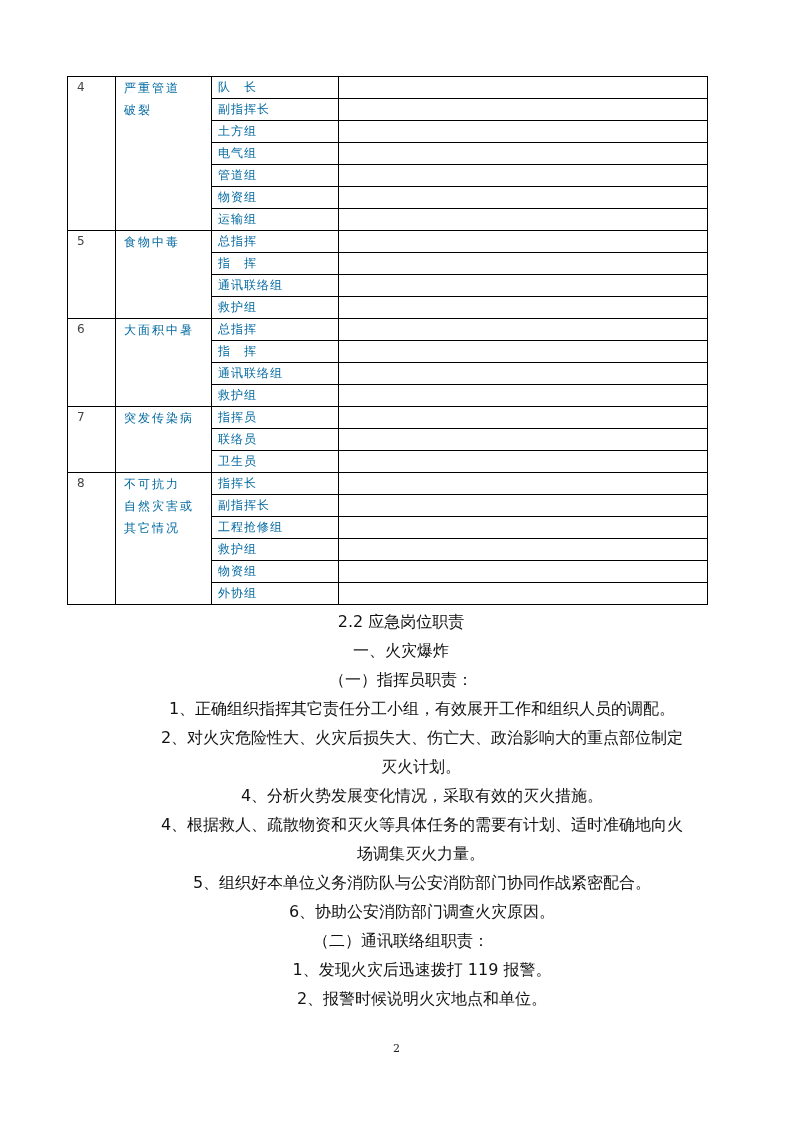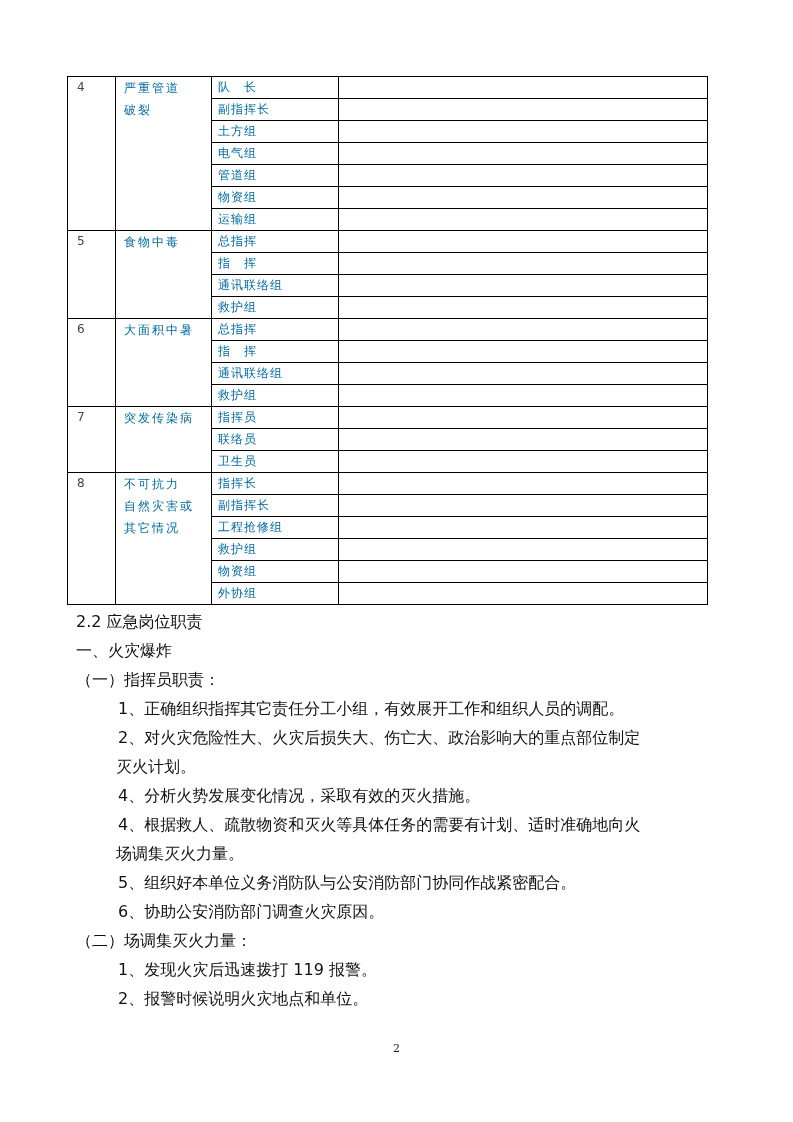--- a/index.html
+++ b/index.html
@@ -66,20 +66,21 @@
       left: 76px;
       top: 607px;
       width: 650px;
       font-size: 16px;
       line-height: 29px;
       color: #111;
     }
     .body-text p {
       margin: 0;
       white-space: pre-wrap;
+      text-align: center;
     }
     .h-section { padding-left: 0; }
     .h-sub { padding-left: 0; }
     .h-group { padding-left: 0; }
     .item { padding-left: 42px; }
     .item-cont { padding-left: 40px; }
     .page-num {
       position: absolute;
       left: 0;
       width: 793px;
@@ -224,19 +225,19 @@
     <p class="h-group">（一）指挥员职责：</p>
     <p class="item">1、正确组织指挥其它责任分工小组，有效展开工作和组织人员的调配。</p>
     <p class="item">2、对火灾危险性大、火灾后损失大、伤亡大、政治影响大的重点部位制定</p>
     <p class="item-cont">灭火计划。</p>
     <p class="item">4、分析火势发展变化情况，采取有效的灭火措施。</p>
     <p class="item">4、根据救人、疏散物资和灭火等具体任务的需要有计划、适时准确地向火</p>
     <p class="item-cont">场调集灭火力量。</p>
     <p class="item">5、组织好本单位义务消防队与公安消防部门协同作战紧密配合。</p>
     <p class="item">6、协助公安消防部门调查火灾原因。</p>
 
-    <p class="h-group">（二）场调集灭火力量：</p>
+    <p class="h-group">（二）通讯联络组职责：</p>
     <p class="item">1、发现火灾后迅速拨打 119 报警。</p>
     <p class="item">2、报警时候说明火灾地点和单位。</p>
   </div>
 
   <div class="page-num">2</div>
 </div>
 
 </body></html>

